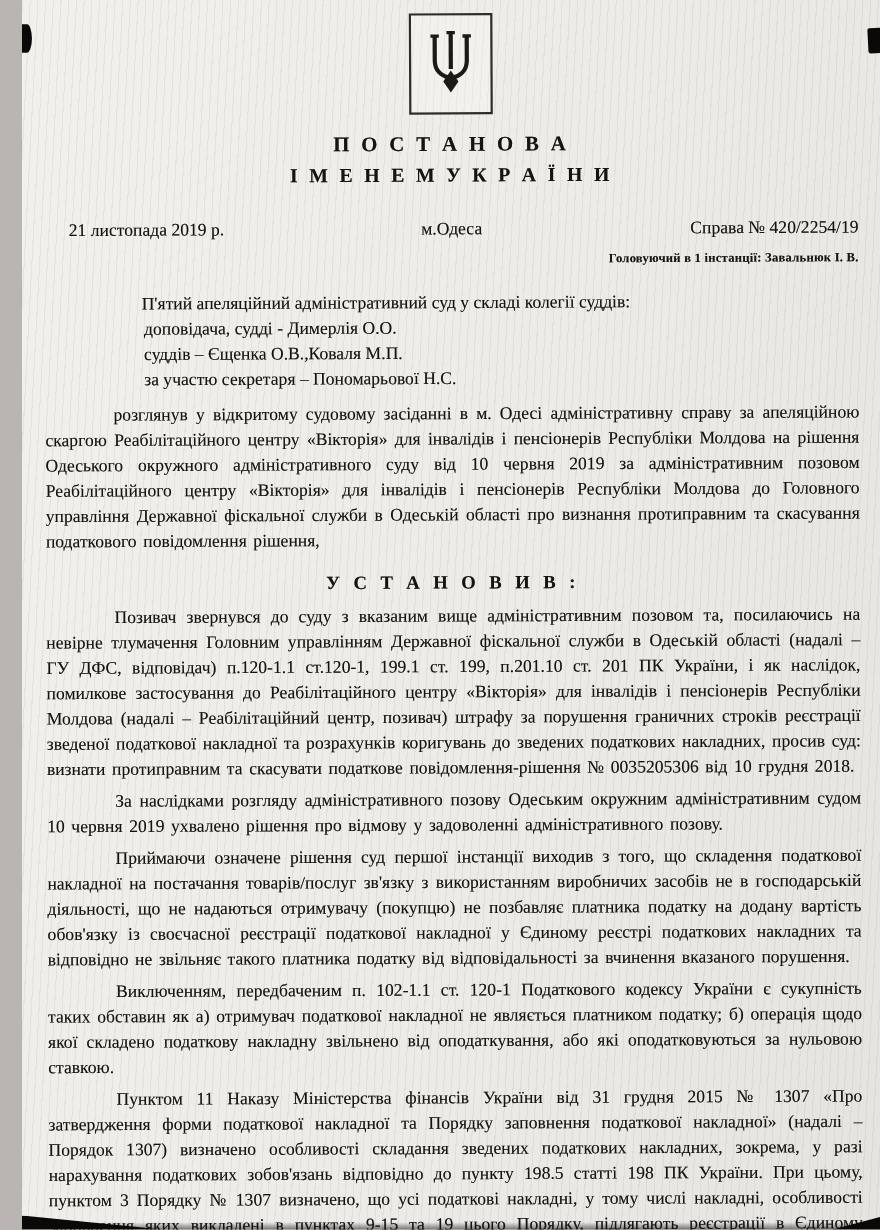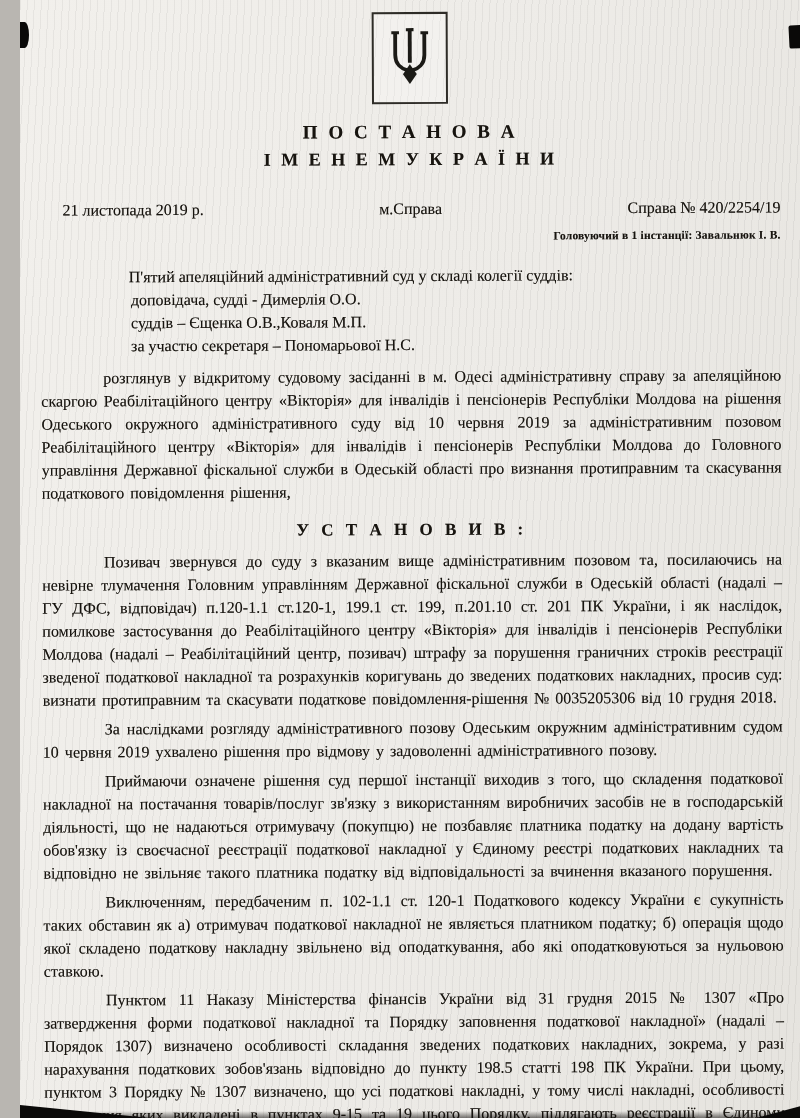--- a/index.html
+++ b/index.html
@@ -69,21 +69,21 @@
         <path d="M30 50 L21 63 L30 76 L39 63 Z" fill="#1b1a16" stroke="none"></path>
         <path d="M6 9 H16 M44 9 H54 M25 5 H35" stroke-width="4"></path>
       </svg>
     </div>
 
     <div class="title">П О С Т А Н О В А</div>
     <div class="subtitle">І М Е Н Е М   У К Р А Ї Н И</div>
 
     <div class="meta-row">
       <div class="meta-date">21 листопада 2019 р.</div>
-      <div class="meta-city">м.Справа</div>
+      <div class="meta-city">м.Одеса</div>
       <div class="meta-case">Справа № 420/2254/19</div>
     </div>
     <div class="presiding">Головуючий в 1 інстанції: Завальнюк І. В.</div>
 
     <p class="court-intro">П'ятий апеляційний адміністративний суд у складі колегії суддів:</p>
     <div class="members">
       <p>доповідача, судді - Димерлія О.О.</p>
       <p>суддів – Єщенка О.В.,Коваля М.П.</p>
       <p>за участю секретаря – Пономарьової Н.С.</p>
     </div>

